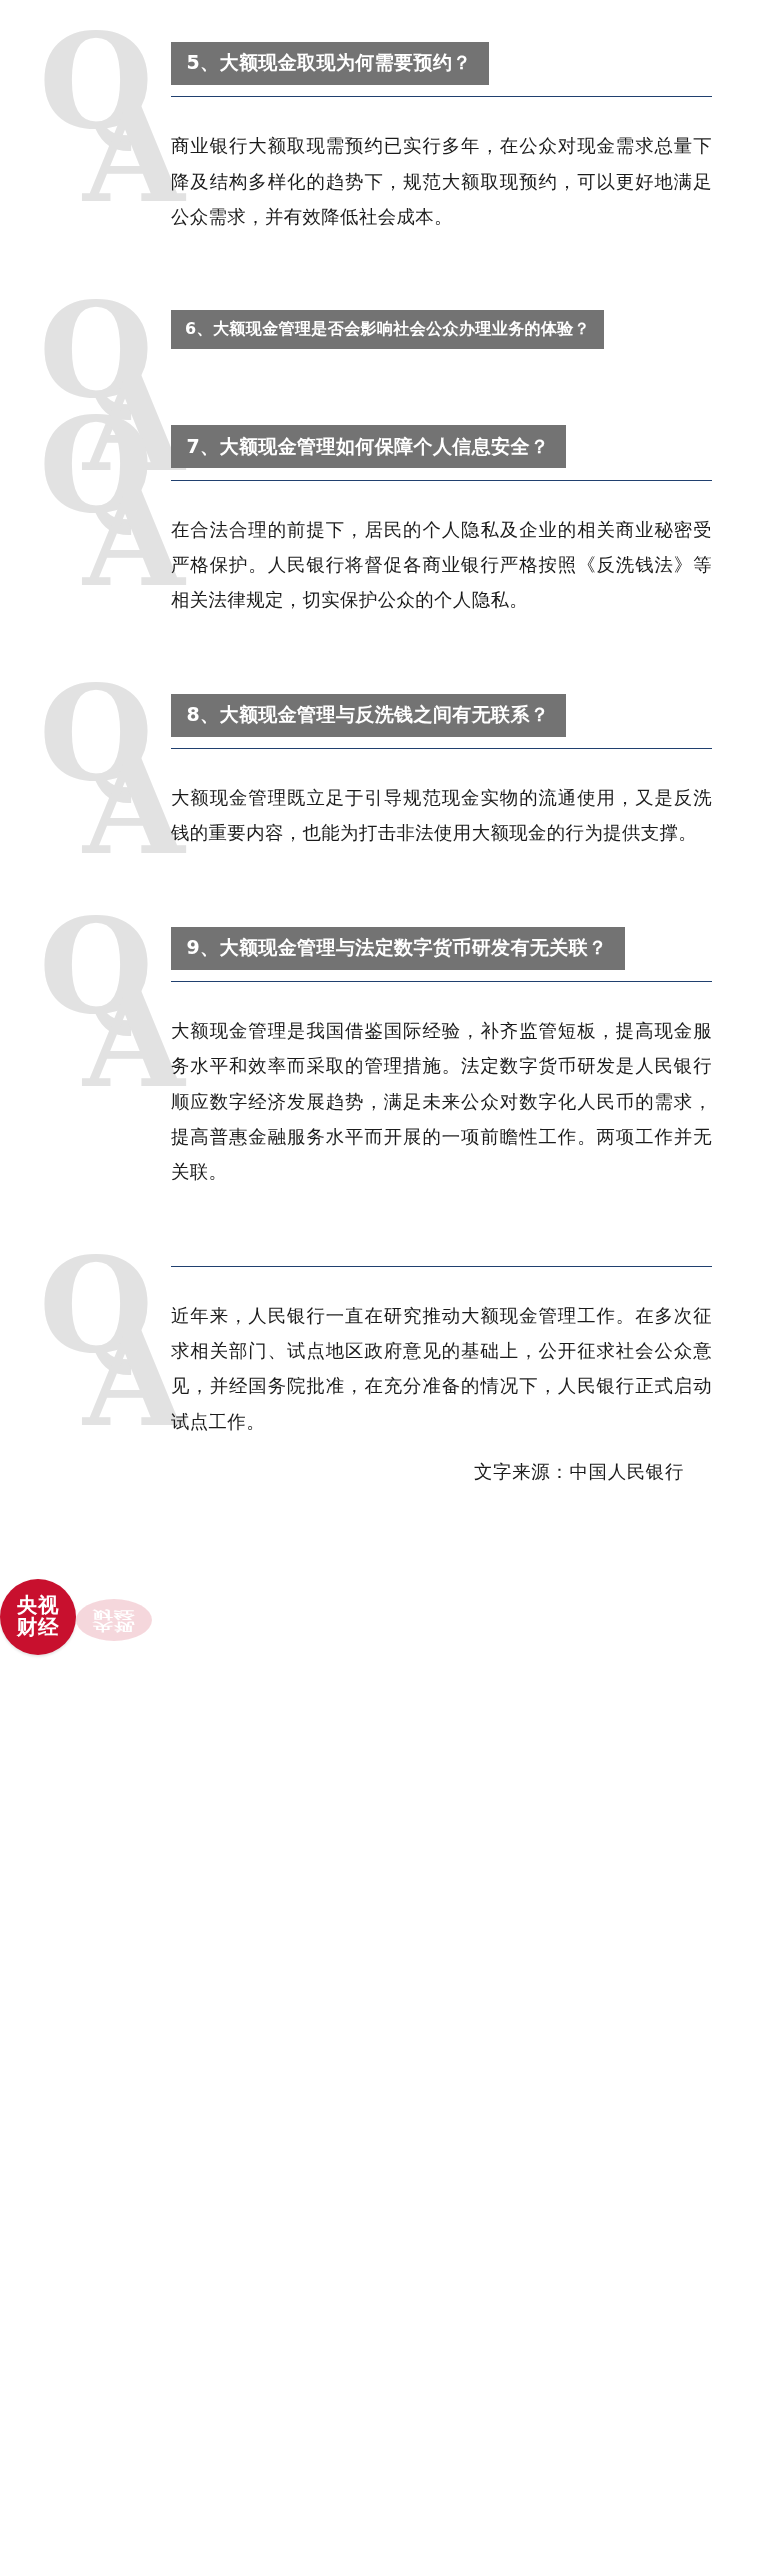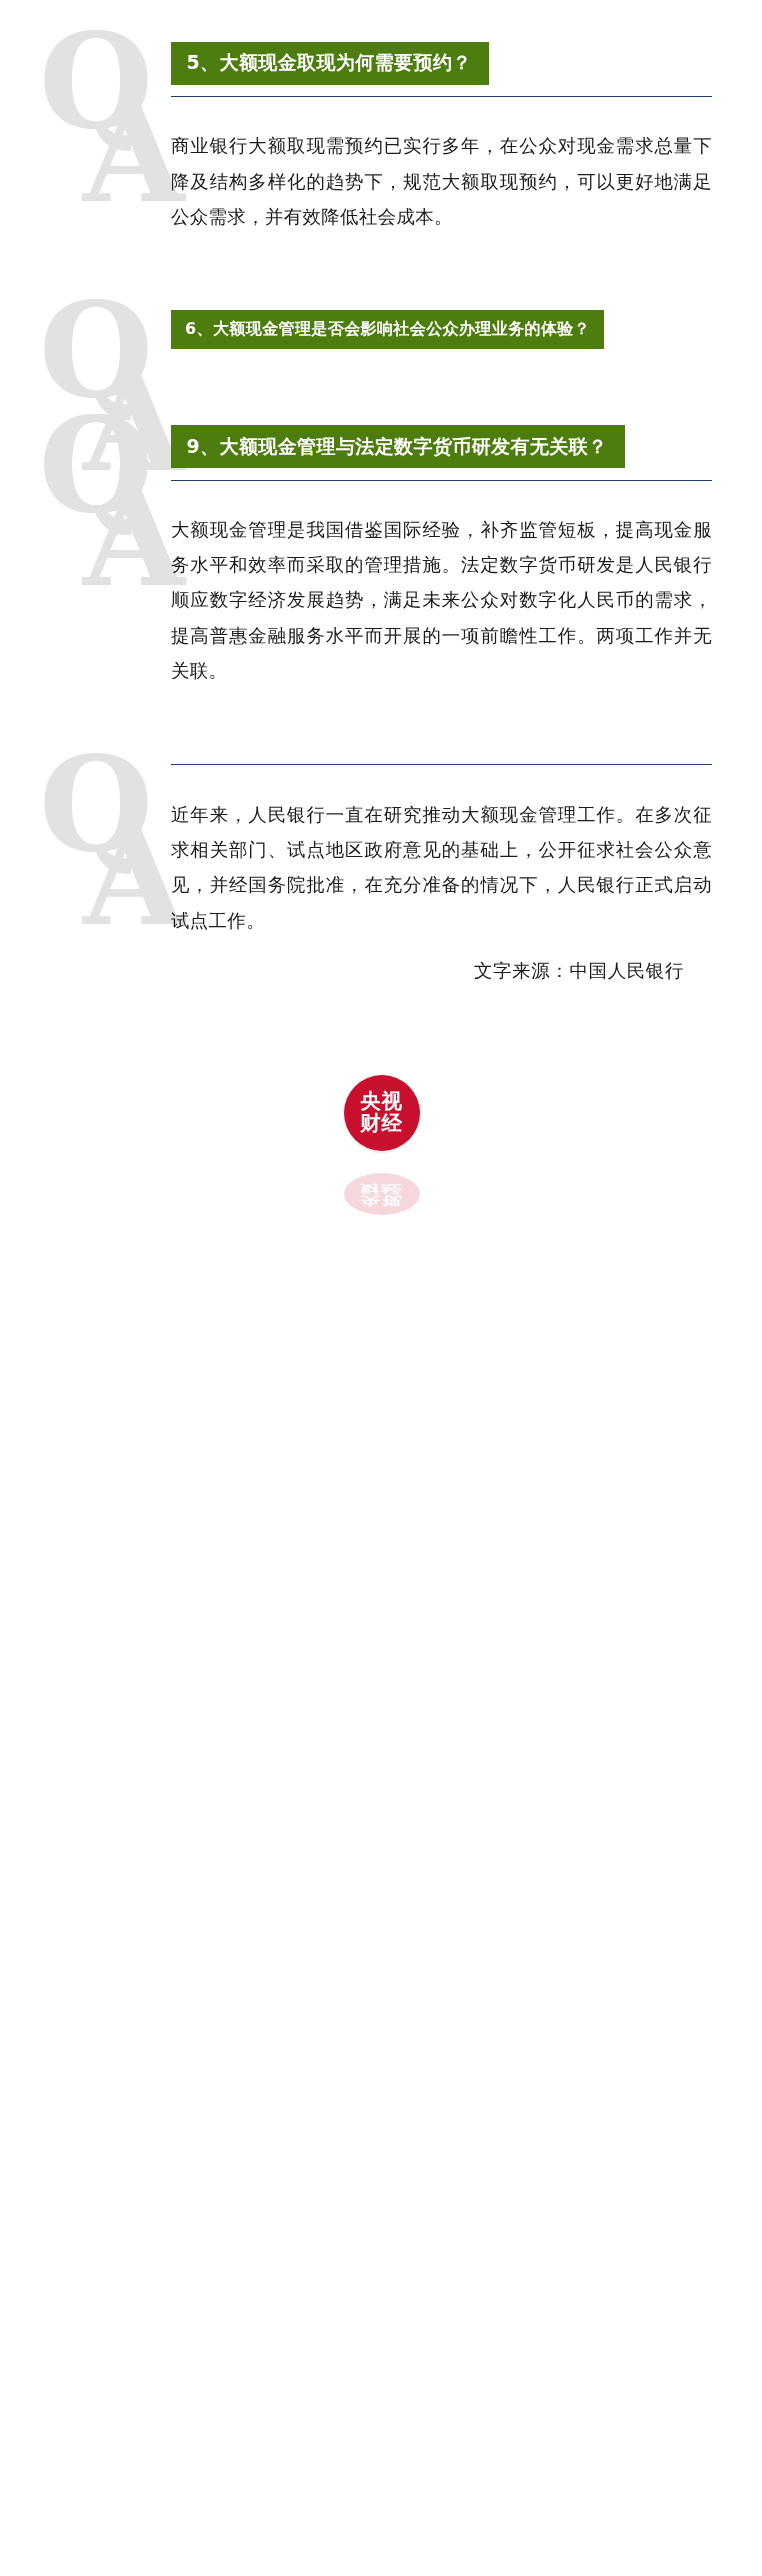--- a/index.html
+++ b/index.html
@@ -60,21 +60,21 @@
   .wm-a {
     left: 44px;
     top: 74px;
     font-size: 131px;
   }
 
   
   .q-bar {
     position: relative;
     display: inline-block;
-    background: #4d7c0f;
+    background: #737373;
     color: #ffffff;
     font-size: 19px;
     font-weight: 700;
     letter-spacing: 0.4px;
     padding: 9.2px 17px 10px 15.5px;
     box-sizing: border-box;
     line-height: 1.25;
     z-index: 3;
     white-space: nowrap;
   }
@@ -109,21 +109,20 @@
     font-size: 18.4px;
     color: #1b1b1b;
     letter-spacing: 0.7px;
     padding-right: 28px;
   }
 
   
   .logo-area {
     margin-top: 92px;
     display: flex;
-    flex-direction: column;
     align-items: center;
     padding-bottom: 42px;
   }
   .logo-badge {
     width: 76px;
     height: 76px;
     border-radius: 50%;
     background: #c8102e;
     display: flex;
     flex-direction: column;
@@ -173,26 +172,38 @@
     <div class="qa-inner">
       <div class="q-bar wide">6、大额现金管理是否会影响社会公众办理业务的体验？</div>
     </div>
   </section>
 
   <section class="qa-block">
     <div class="watermark">
       <span class="wm-q">Q</span>
       <span class="wm-a">A</span>
     </div>
-  </section>
-
-  <section class="qa-block">
-    <div class="watermark">
-      <span class="wm-q">Q</span>
-      <span class="wm-a">A</span>
+    <div class="qa-inner">
+      <div class="q-bar">7、大额现金管理如何保障个人信息安全？</div>
+      <div class="a-wrap">
+        <p class="a-text">在合法合理的前提下，居民的个人隐私及企业的相关商业秘密受严格保护。人民银行将督促各商业银行严格按照《反洗钱法》等相关法律规定，切实保护公众的个人隐私。</p>
+      </div>
+    </div>
+  </section>
+
+  <section class="qa-block">
+    <div class="watermark">
+      <span class="wm-q">Q</span>
+      <span class="wm-a">A</span>
+    </div>
+    <div class="qa-inner">
+      <div class="q-bar">8、大额现金管理与反洗钱之间有无联系？</div>
+      <div class="a-wrap">
+        <p class="a-text">大额现金管理既立足于引导规范现金实物的流通使用，又是反洗钱的重要内容，也能为打击非法使用大额现金的行为提供支撑。</p>
+      </div>
     </div>
   </section>
 
   <section class="qa-block">
     <div class="watermark">
       <span class="wm-q">Q</span>
       <span class="wm-a">A</span>
     </div>
     <div class="qa-inner">
       <div class="q-bar">9、大额现金管理与法定数字货币研发有无关联？</div>

